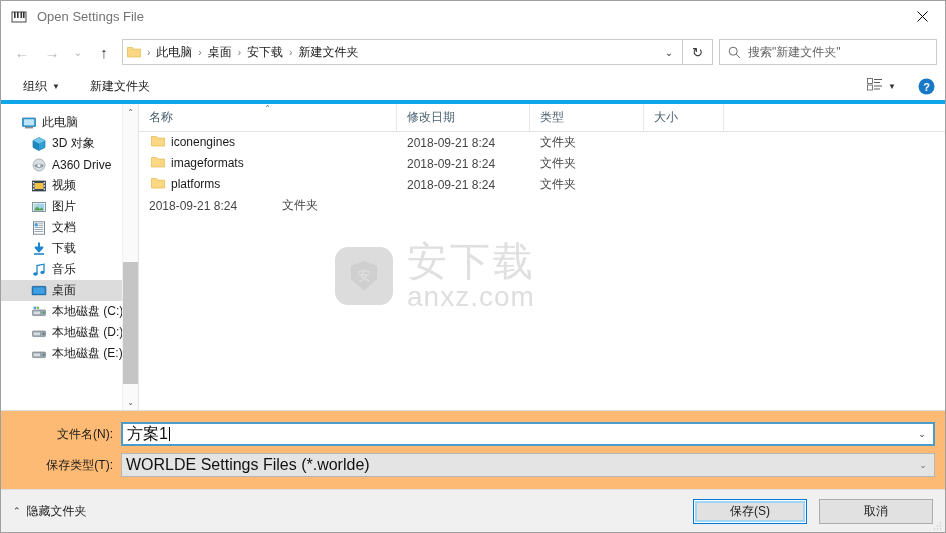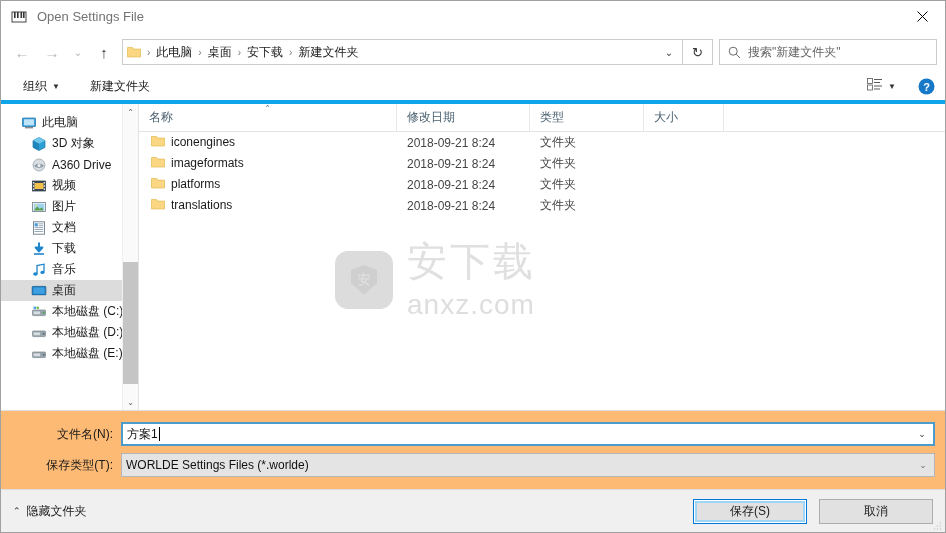--- a/index.html
+++ b/index.html
@@ -179,42 +179,42 @@
     color: #e4e4e4; font-size: 13px;
     clip-path: polygon(50% 0%, 100% 16%, 100% 60%, 50% 100%, 0% 60%, 0% 16%);
   }
   .wm-text { margin-left: 14px; }
   .wm-cn {
     font-size: 40px; color: #e0e0e0; letter-spacing: 3px;
     font-family: "DejaVu Sans", sans-serif; line-height: 1;
   }
   .wm-en {
     font-size: 28px; color: #dedede; letter-spacing: 1px; line-height: 1;
-    margin-top: 10px; font-family: "Liberation Sans", sans-serif;
+    margin-top: 2px; font-family: "Liberation Sans", sans-serif;
   }
 
   
   .formarea {
     flex: none; background: #fdba74;
     border-top: 1px solid #dedede;
     padding: 10px 10px 6px 10px;
   }
   .formrow { display: flex; align-items: center; height: 26px; margin-bottom: 5px; }
   .formlabel {
     width: 110px; flex: none; text-align: right; padding-right: 8px;
     font-size: 12px; color: #1a1a1a; white-space: nowrap;
   }
   .combo {
     flex: 1 1 auto; height: 24px; display: flex; align-items: center;
     background: #fff; border: 1px solid #7a7a7a; min-width: 0;
   }
   .combo.focused { border: 2px solid #4a9ccd; }
   .combo.readonly { background: #e4e4e4; border: 1px solid #b5b5b5; }
   .combo-val {
-    flex: 1 1 auto; font-size: 12px; color: #111; padding-left: 4px;
+    flex: 1 1 auto; font-size: 16px; color: #111; padding-left: 4px;
     white-space: nowrap; overflow: hidden; display: flex; align-items: center;
   }
   .caret-bar {
     display: inline-block; width: 1px; height: 14px; background: #000;
     margin-left: 1px;
   }
   .combo-arrow {
     width: 22px; flex: none; height: 100%;
     display: flex; align-items: center; justify-content: center;
     font-size: 9px; color: #3a3a3a;
@@ -535,26 +535,20 @@
               <span><svg width="14" height="12" viewBox="0 0 14 12">
                   <path d="M0.5 1.5h5l1.3 1.6H13.5V11H0.5z" fill="#fbd784" stroke="#e0b94e" stroke-width="0.7"></path>
                 </svg></span>
               <span class="fname">platforms</span>
             </div>
             <div class="cell-date">2018-09-21 8:24</div>
             <div class="cell-type">文件夹</div>
             <div class="cell-size"></div>
           </div>
           <div class="row">
-            <div class="cell-name">
-              <span><svg width="14" height="12" viewBox="0 0 14 12">
-                  <path d="M0.5 1.5h5l1.3 1.6H13.5V11H0.5z" fill="#fbd784" stroke="#e0b94e" stroke-width="0.7"></path>
-                </svg></span>
-              <span class="fname">translations</span>
-            </div>
             <div class="cell-date">2018-09-21 8:24</div>
             <div class="cell-type">文件夹</div>
             <div class="cell-size"></div>
           </div>
         </div>
 
       <div class="watermark">
         <span class="wm-badge">
           <span class="wm-shield">安</span>
         </span>

